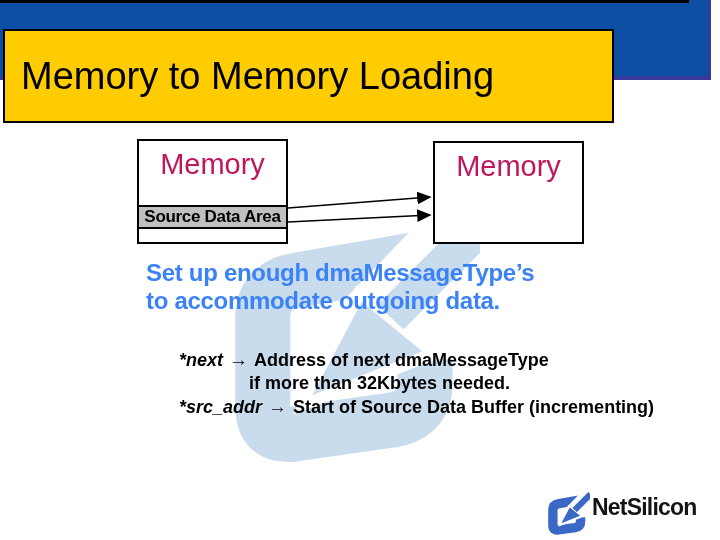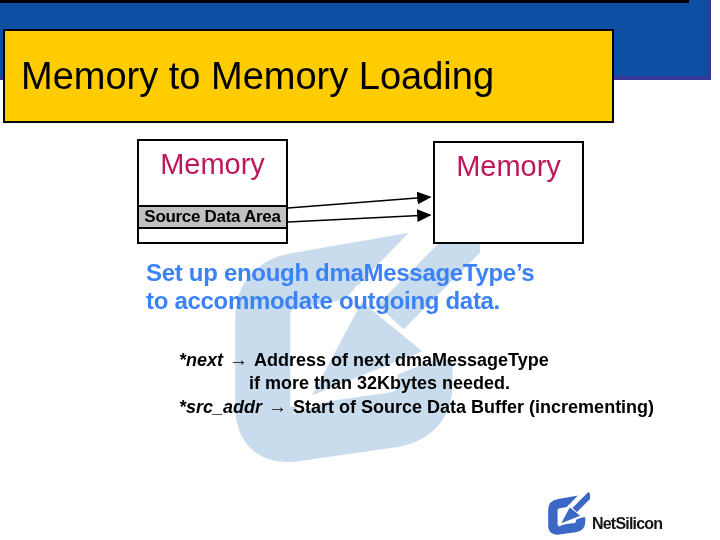--- a/index.html
+++ b/index.html
@@ -80,23 +80,23 @@
   .dline .arr { font-weight: normal; font-size: 19px; padding: 0 6px; }
   .dline.indent { padding-left: 70px; }
 
   
   .logo {
     left: 543px; top: 490px; height: 47px;
     display: flex; align-items: flex-end;
   }
   .logo-glyph { width: 47px; height: 47px; }
   .logo-text {
-    font-size: 16px; font-weight: bold; color: #141414;
+    font-size: 23px; font-weight: bold; color: #141414;
     letter-spacing: -0.8px;
-    margin: 0 0 4px 2px;
+    margin: 0 0 16px 2px;
     white-space: nowrap;
   }
 </style>
 </head>
 <body>
 
 <svg width="0" height="0" style="position:absolute" aria-hidden="true">
   <defs>
     <g id="nsglyph">
       <path d="M86,20 L34,29 Q21,31 21,43 L21,75 Q21,87 33,85 L68,80 Q80,78 80,67 L80,58" fill="none" stroke="var(--g)" stroke-width="20" stroke-linejoin="round" stroke-linecap="butt"></path>

